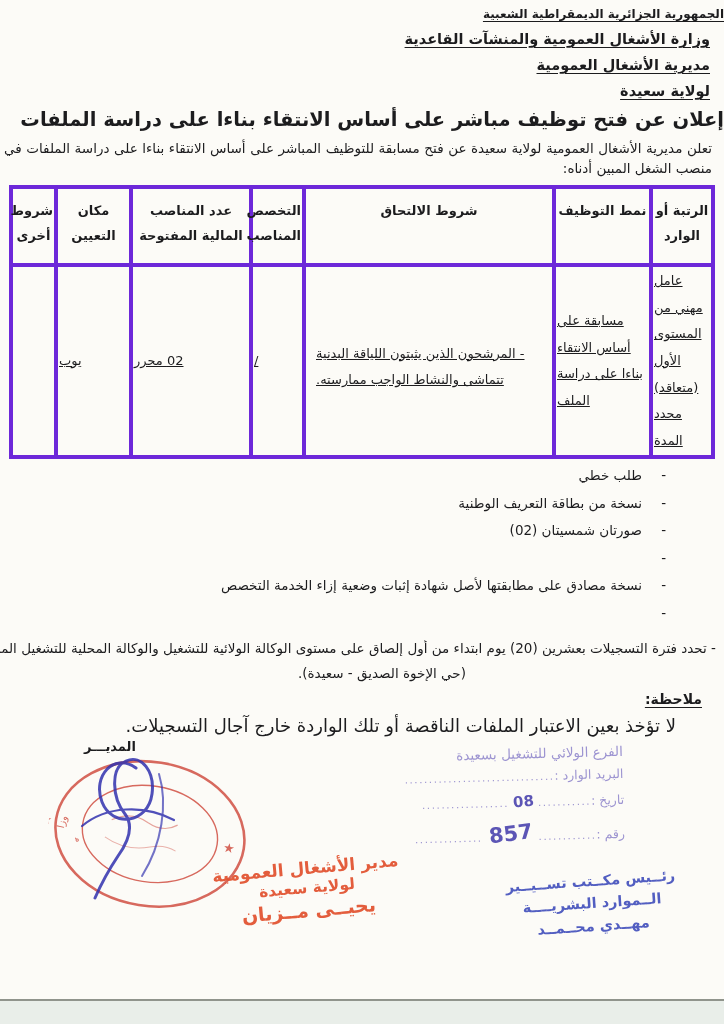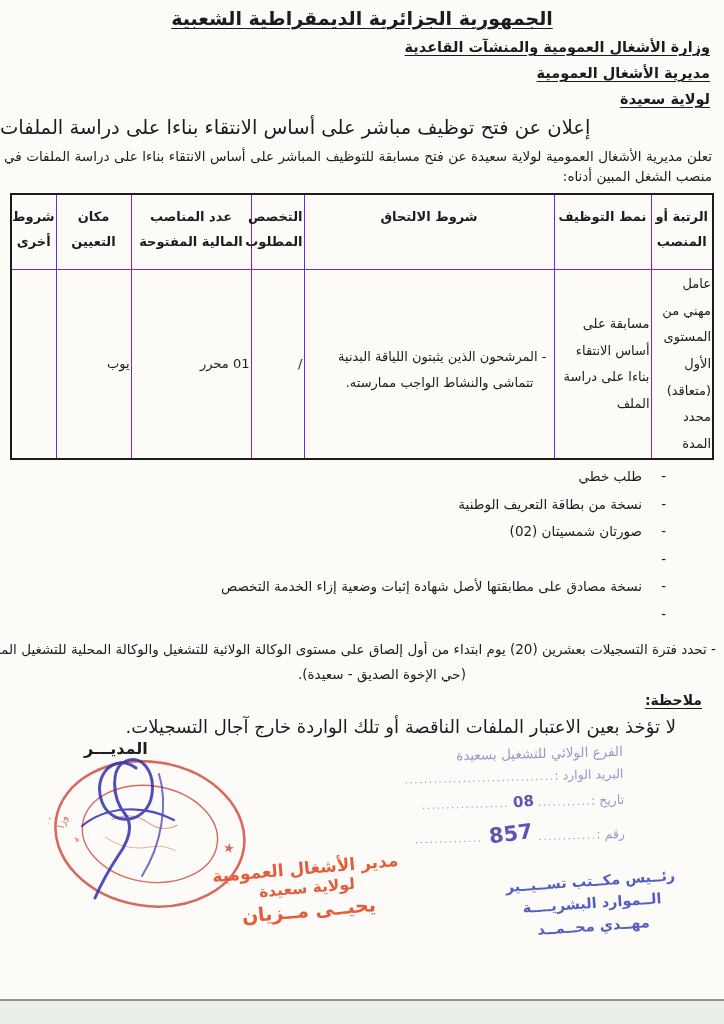--- a/index.html
+++ b/index.html
@@ -8,59 +8,59 @@
     width:724px; height:1024px;
     margin:0 auto;
     background:#fcfbf7;
     overflow:hidden;
     direction:rtl;
     font-family:"DejaVu Sans", sans-serif;
     color:#1c1c1e;
   }
   .u { text-decoration:underline; text-underline-offset:3px; }
 
-  .republic   { padding-top:7px; text-align:center; font-size:19px; font-weight:bold; }
+  .republic   { padding-top:7px; font-size:12px; font-weight:bold; }
   .head-line  { text-align:right; margin:10px 14px 0 0; font-size:14.5px; font-weight:bold; }
-  .title      { margin-top:9px; text-align:left; font-size:19.5px; font-weight:normal; }
+  .title      { margin-top:9px; text-align:right; font-size:19.5px; font-weight:bold; }
   .intro      { margin:7px 12px 0 4px; font-size:13.5px; line-height:20px; text-align:justify; }
 
   table.jobs {
     margin:7px auto 0 auto;
     border-collapse:collapse;
     width:702px;
     border:2px solid #1b1b1b;
     font-size:13px;
     table-layout:fixed;
   }
-  table.jobs th, table.jobs td { border:1px solid #6d28d9; }
+  table.jobs th, table.jobs td { border:4px solid #6d28d9; }
   table.jobs th {
     font-weight:bold; vertical-align:top; padding-top:9px;
     height:64px; line-height:1.95; text-align:center;
   }
-  table.jobs td { height:134px; vertical-align:middle; text-align:right; line-height:2.05; }
+  table.jobs td { height:134px; vertical-align:middle; text-align:left; line-height:2.05;text-decoration:underline; }
   td.conditions {
     vertical-align:top; text-align:right;
     padding:12px 20px 0 10px; text-indent:-13px; line-height:2.25;
   }
   col.c-rank{width:62px} col.c-mode{width:97px} col.c-cond{width:250px}
   col.c-spec{width:53px} col.c-num{width:120px} col.c-loc{width:75px} col.c-other{width:45px}
 
   .docs-heading { margin:10px 22px 0 0; font-size:14px; font-weight:bold; }
   .doc-list { margin:3px 0 0 0; }
   .doc-item { display:flex; gap:16px; margin-right:58px; line-height:27.5px; font-size:13.5px; }
   .doc-item .dash { width:8px; }
 
   .deadlines-heading { margin:8px 20px 0 0; font-size:14.5px; font-weight:bold; text-decoration:underline; text-underline-offset:3px; }
   .dl-line { margin:13px 8px 0 0; font-size:13.5px; white-space:nowrap; overflow:hidden; }
   .dl-line3 { margin:9px 258px 0 0; font-size:13.5px; }
 
   .note-heading { margin:10px 22px 0 0; font-size:14px; font-weight:bold; text-decoration:underline; text-underline-offset:3px; }
   .note-text { margin:8px 48px 0 0; font-size:18px; }
 
-  .director-label { position:absolute; left:84px; top:739px; font-size:16px; font-weight:bold; }
+  .director-label { position:absolute; left:84px; top:739px; font-size:13px; font-weight:bold; }
 
   .round-stamp { position:absolute; left:48px; top:756px; width:205px; height:155px;
                  transform:rotate(9deg); opacity:.82; }
   .signature   { position:absolute; left:62px; top:740px; width:150px; height:170px; opacity:.85; }
 
   .registry-stamp {
     position:absolute; left:382px; top:742px; width:242px;
     transform:rotate(-1.5deg);
     color:var(--registry-purple,#958cce);
     font-size:12.5px; line-height:1.8; text-align:right; opacity:.92;
@@ -111,36 +111,36 @@
       <col class="c-rank">
         <col class="c-mode">
         <col class="c-cond">
         <col class="c-spec">
       <col class="c-num">
         <col class="c-loc">
         <col class="c-other">
     </colgroup>
     <thead>
       <tr>
-        <th>الرتبة أو المنصب</th>
+        <th>الرتبة أو الوارد</th>
         <th>نمط التوظيف</th>
         <th>شروط الالتحاق</th>
-        <th>التخصص المطلوب</th>
+        <th>التخصص المناصب</th>
         <th>عدد المناصب المالية المفتوحة</th>
         <th>مكان التعيين</th>
         <th>شروط أخرى</th>
       </tr>
     </thead>
     <tbody>
       <tr>
         <td>عامل مهني من المستوى الأول (متعاقد) محدد المدة</td>
         <td>مسابقة على أساس الانتقاء بناءا على دراسة الملف</td>
         <td class="conditions">- المرشحون الذين يثبتون اللياقة البدنية تتماشى والنشاط الواجب ممارسته.</td>
         <td>/</td>
-        <td>01 محرر</td>
+        <td>02 محرر</td>
         <td>يوب</td>
         <td></td>
       </tr>
     </tbody>
   </table>
 
   <div class="doc-list">
     <div class="doc-item">
       <span class="dash">-</span>
       <span>طلب خطي</span>

